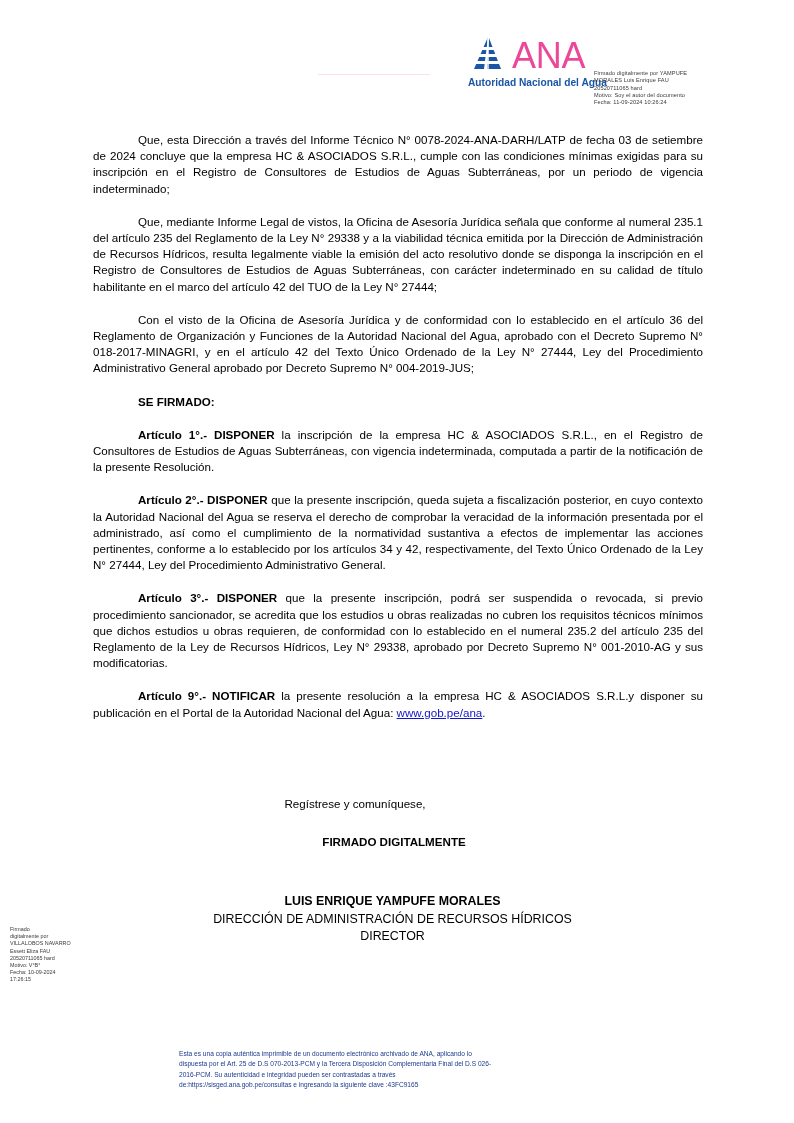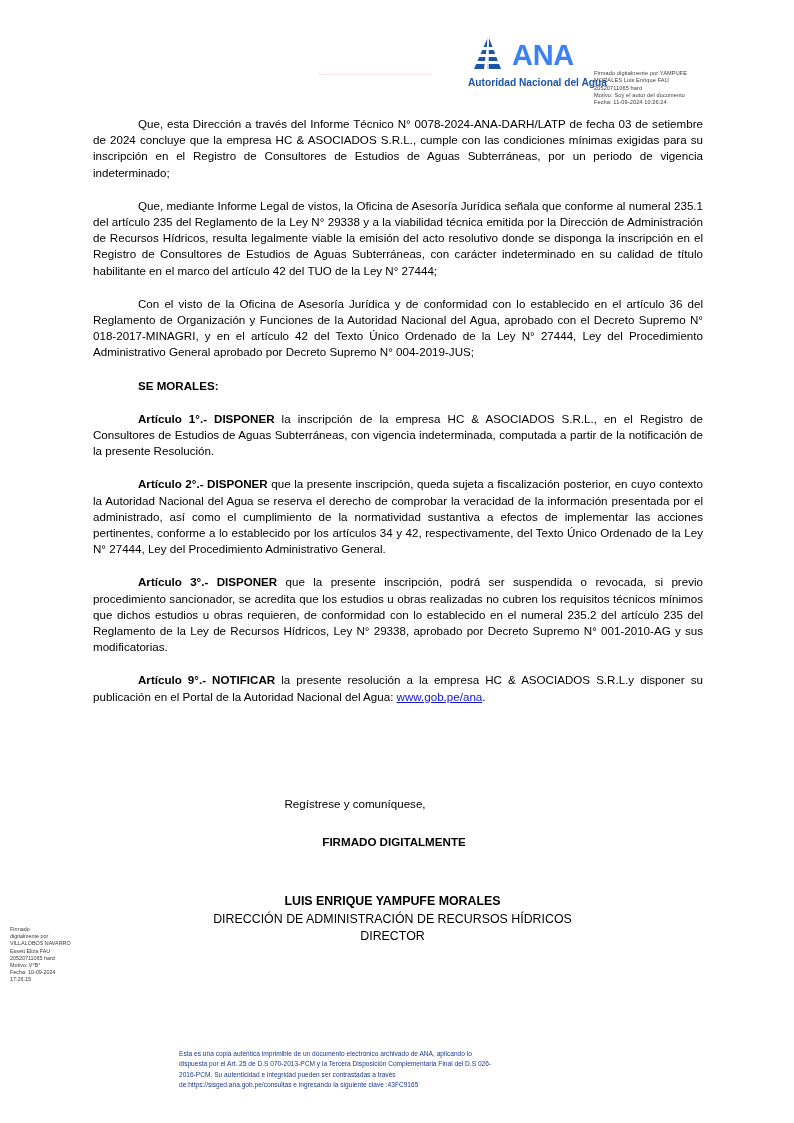--- a/index.html
+++ b/index.html
@@ -43,25 +43,25 @@
   }
   .logo-row {
     display: flex;
     align-items: center;
     gap: 4px;
     height: 42px;
   }
   .logo-mark { width: 40px; height: 40px; display: block; }
   .logo-word {
     font-family: "Liberation Sans", sans-serif;
-    font-weight: bold;
-    font-size: 29px;
+    font-weight: normal;
+    font-size: 36px;
     line-height: 29px;
     letter-spacing: -0.3px;
-    color: #3b82f6;
+    color: #ec4899;
   }
   .logo-sub {
     font-family: "Liberation Sans", sans-serif;
     font-weight: bold;
     font-size: 10.2px;
     line-height: 12px;
     color: #1b55a5;
     margin-top: 1px;
     white-space: nowrap;
   }
@@ -76,21 +76,21 @@
     line-height: 7.3px;
     color: #3a3a3a;
     letter-spacing: 0.1px;
   }
   .sig-top div { white-space: nowrap; }
 
   
   .body-wrap {
     position: absolute;
     left: 93px;
-    top: 116px;
+    top: 132px;
     width: 610px;
   }
   p.para {
     margin: 0 0 17px 0;
     font-family: "Liberation Sans", sans-serif;
     font-size: 11.6px;
     line-height: 16.2px;
     text-align: justify;
     text-indent: 45px;
     color: #000;
@@ -207,21 +207,21 @@
   </div>
 
   <div class="body-wrap">
 
     <p class="para">Que, esta Dirección a través del Informe Técnico N° 0078-2024-ANA-DARH/LATP de fecha 03 de setiembre de 2024 concluye que la empresa HC &amp; ASOCIADOS S.R.L., cumple con las condiciones mínimas exigidas para su inscripción en el Registro de Consultores de Estudios de Aguas Subterráneas, por un periodo de vigencia indeterminado;</p>
 
     <p class="para">Que, mediante Informe Legal de vistos, la Oficina de Asesoría Jurídica señala que conforme al numeral 235.1 del artículo 235 del Reglamento de la Ley N° 29338 y a la viabilidad técnica emitida por la Dirección de Administración de Recursos Hídricos, resulta legalmente viable la emisión del acto resolutivo donde se disponga la inscripción en el Registro de Consultores de Estudios de Aguas Subterráneas, con carácter indeterminado en su calidad de título habilitante en el marco del artículo 42 del TUO de la Ley N° 27444;</p>
 
     <p class="para">Con el visto de la Oficina de Asesoría Jurídica y de conformidad con lo establecido en el artículo 36 del Reglamento de Organización y Funciones de la Autoridad Nacional del Agua, aprobado con el Decreto Supremo N° 018-2017-MINAGRI, y en el artículo 42 del Texto Único Ordenado de la Ley N° 27444, Ley del Procedimiento Administrativo General aprobado por Decreto Supremo N° 004-2019-JUS;</p>
 
-    <div class="resuelve">SE MORALES:</div>
+    <div class="resuelve">SE FIRMADO:</div>
 
     <p class="para"><b>Artículo 1°.- DISPONER</b><span> la inscripción de la empresa HC &amp; ASOCIADOS S.R.L., en el Registro de Consultores de Estudios de Aguas Subterráneas, con vigencia indeterminada, computada a partir de la notificación de la presente Resolución.</span></p>
 
     <p class="para"><b>Artículo 2°.- DISPONER</b><span> que la presente inscripción, queda sujeta a fiscalización posterior, en cuyo contexto la Autoridad Nacional del Agua se reserva el derecho de comprobar la veracidad de la información presentada por el administrado, así como el cumplimiento de la normatividad sustantiva a efectos de implementar las acciones pertinentes, conforme a lo establecido por los artículos 34 y 42, respectivamente, del Texto Único Ordenado de la Ley N° 27444, Ley del Procedimiento Administrativo General.</span></p>
 
     <p class="para"><b>Artículo 3°.- DISPONER</b><span> que la presente inscripción, podrá ser suspendida o revocada, si previo procedimiento sancionador, se acredita que los estudios u obras realizadas no cubren los requisitos técnicos mínimos que dichos estudios u obras requieren, de conformidad con lo establecido en el numeral 235.2 del artículo 235 del Reglamento de la Ley de Recursos Hídricos, Ley N° 29338, aprobado por Decreto Supremo N° 001-2010-AG y sus modificatorias.</span></p>
 
     <p class="para"><b>Artículo 9°.- NOTIFICAR</b><span> la presente resolución a la empresa HC &amp; ASOCIADOS S.R.L.y disponer su publicación en el Portal de la Autoridad Nacional del Agua: </span><a class="link" href="#">www.gob.pe/ana</a><span>.</span></p>
   </div>
 

